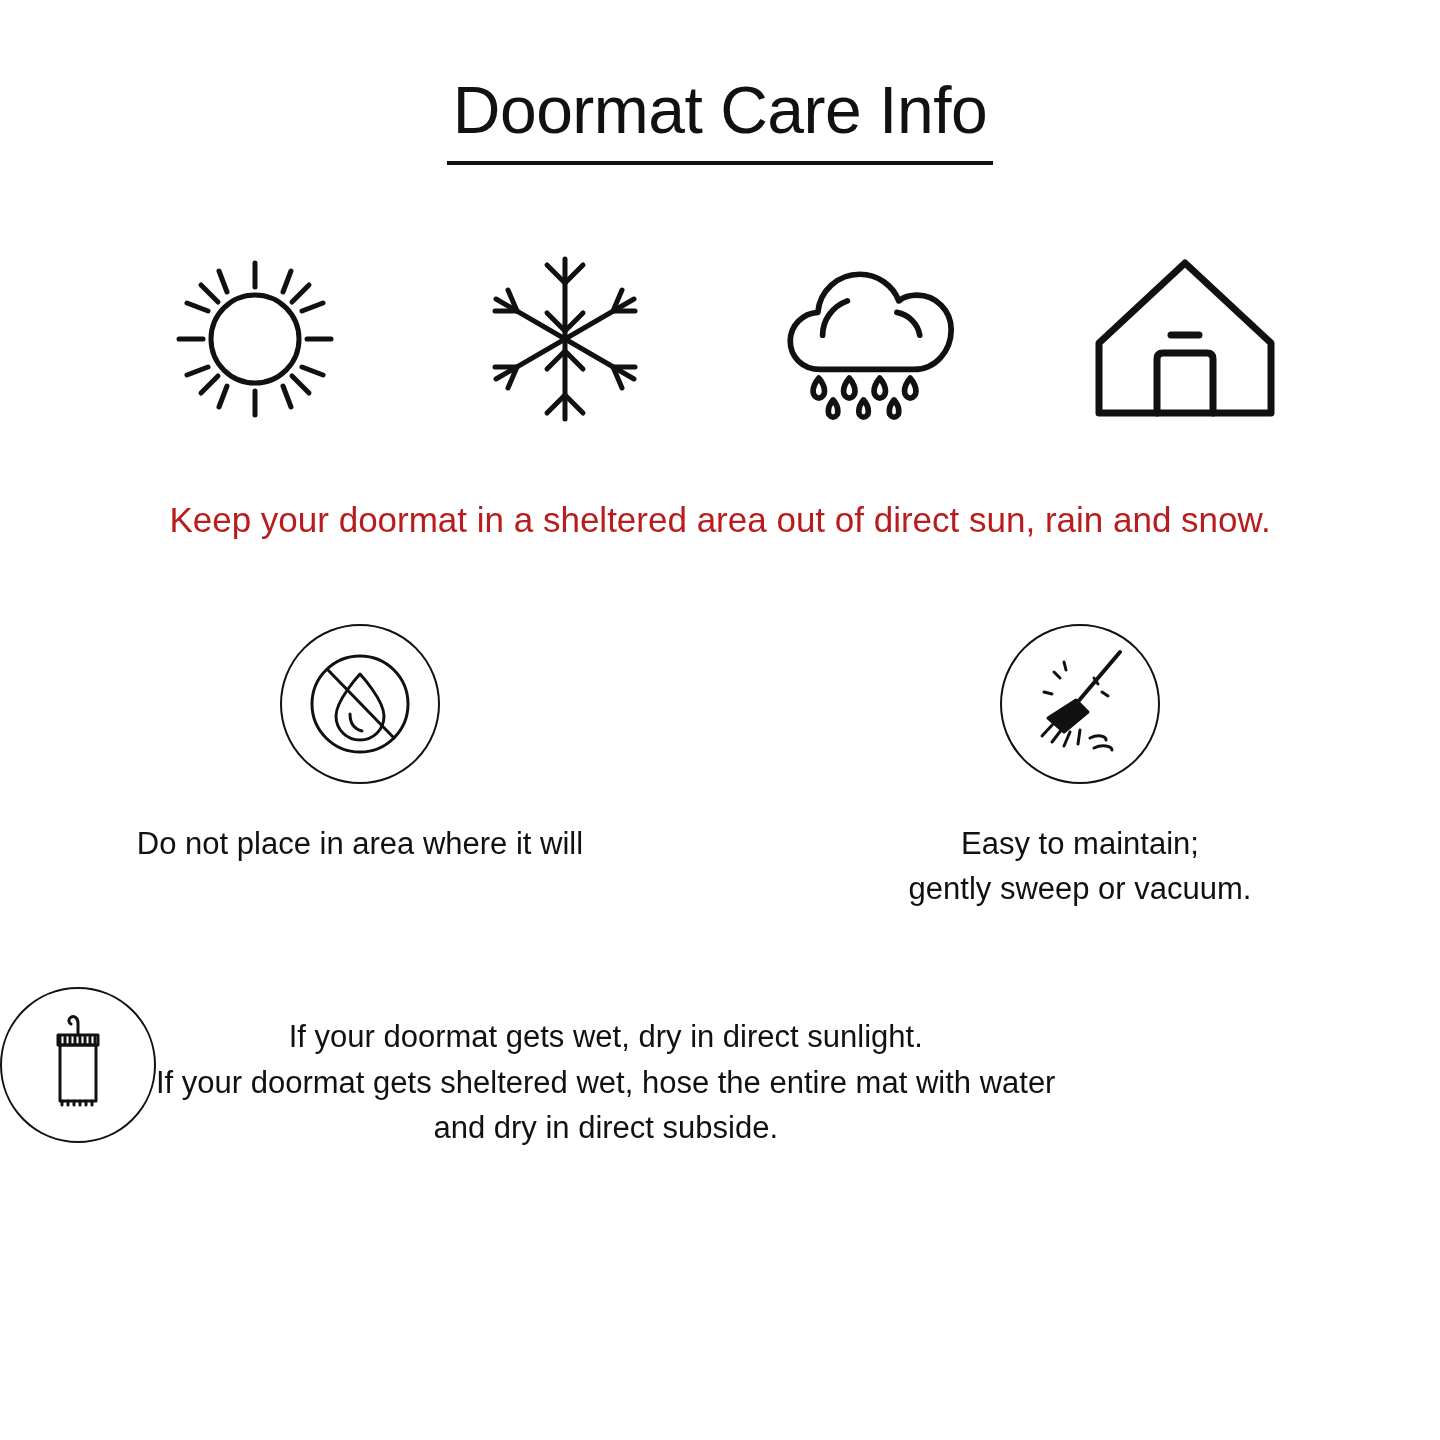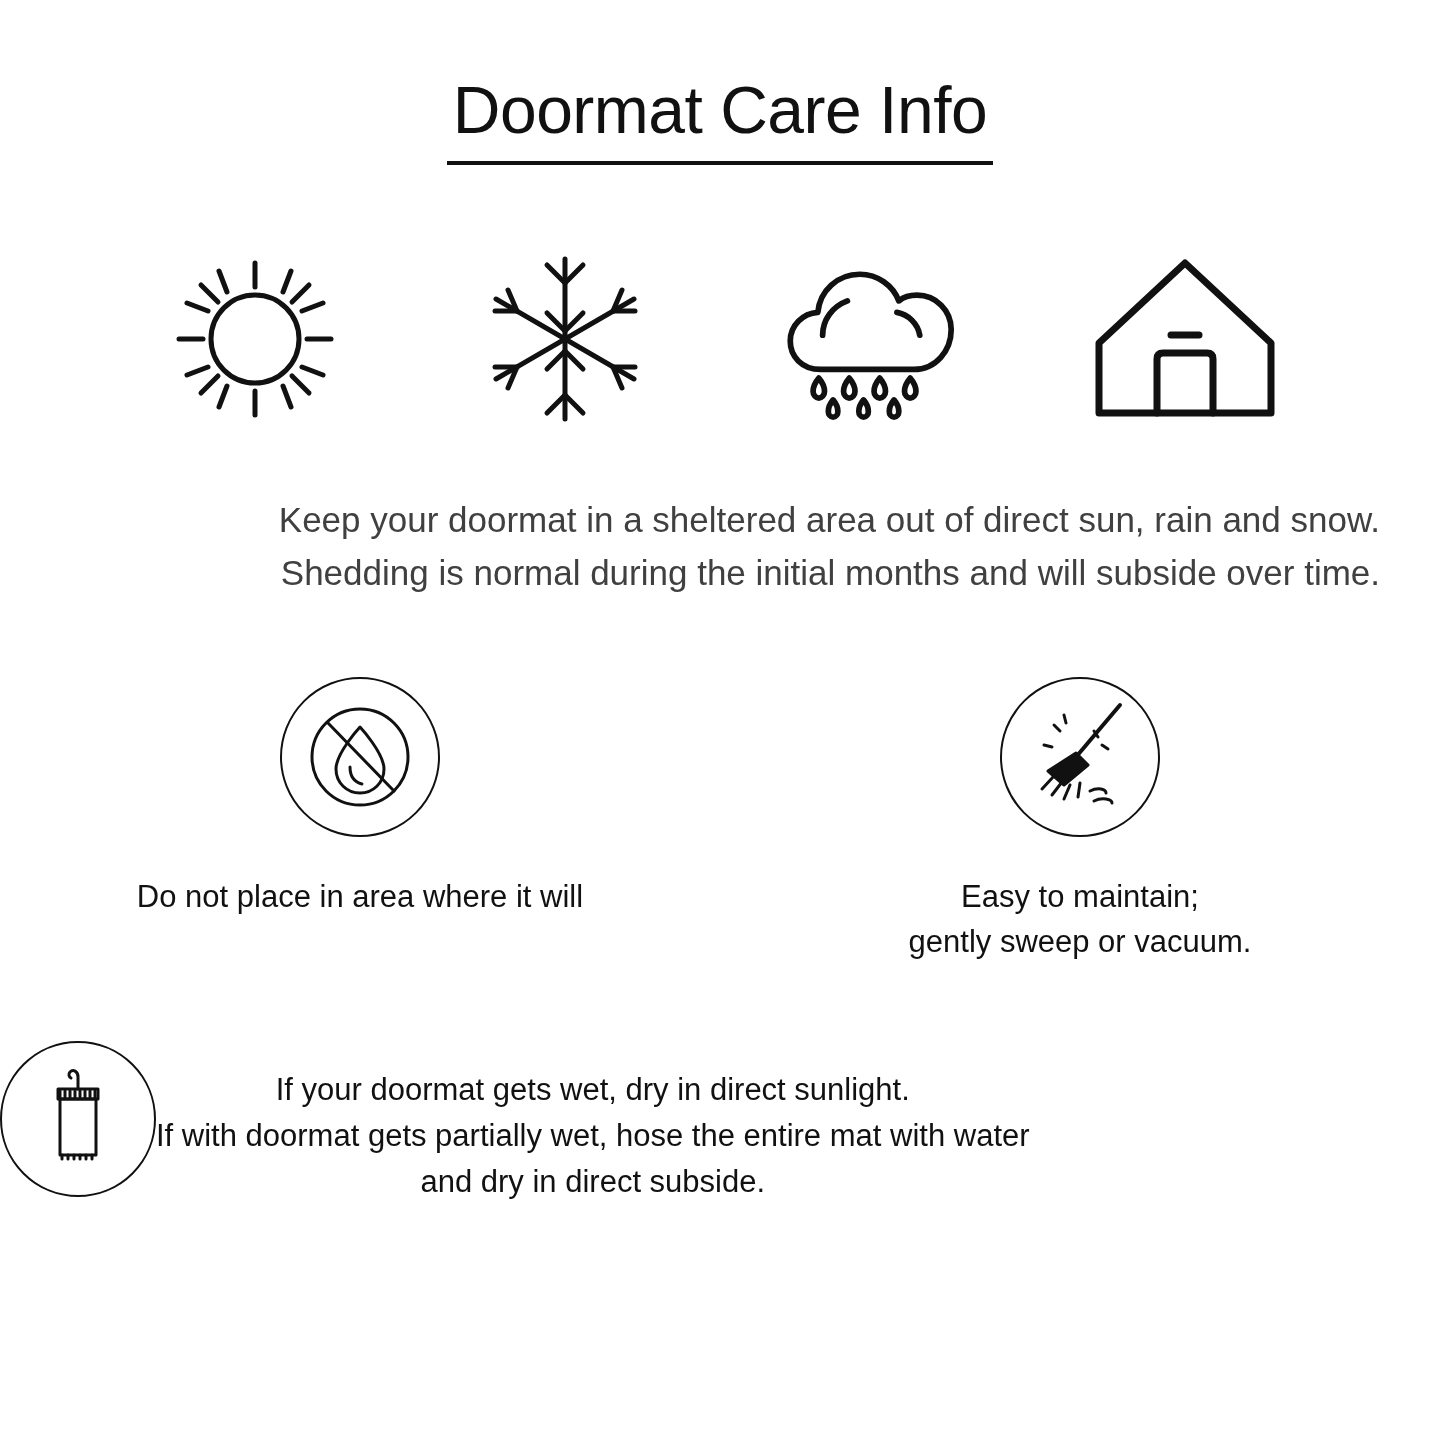--- a/index.html
+++ b/index.html
@@ -50,24 +50,24 @@
     width: 200px;
     height: 200px;
     display: flex;
     align-items: center;
     justify-content: center;
   }
 
   
   .intro {
     margin-top: 54px;
-    text-align: right;
+    text-align: center;
     font-size: 35px;
     line-height: 1.52;
-    color: #404040;
+    color: #b91c1c;
     padding: 0 60px;
   }
   .intro .line { display: block; }
 
   
   .two-col {
     margin-top: 78px;
     display: flex;
     justify-content: center;
     align-items: flex-start;
@@ -193,21 +193,20 @@
         <path d="M14 104 L100 24 L186 104 L186 174 L14 174 Z"></path>
         <path d="M72 174 L72 120 Q72 114 78 114 L122 114 Q128 114 128 120 L128 174"></path>
         <path d="M86 96 H114"></path>
       </svg>
     </div>
 
   </div>
 
   <div class="intro">
     <span class="line">Keep your doormat in a sheltered area out of direct sun, rain and snow.</span>
-    <span class="line">Shedding is normal during the initial months and will subside over time.</span>
   </div>
 
   <div class="two-col">
 
     <div class="col">
       <div class="circle-icon">
         <svg width="156" height="156" viewBox="0 0 156 156" fill="none" stroke="#111111" stroke-width="3" stroke-linecap="round" stroke-linejoin="round">
           <circle cx="78" cy="78" r="48"></circle>
           <path d="M78 48 C78 48 54 74 54 90 C54 104 65 114 78 114 C91 114 102 104 102 90 C102 74 78 48 78 48 Z"></path>
           <path d="M68 88 C68 97 72 103 80 105"></path>
@@ -250,18 +249,18 @@
       <svg width="152" height="152" viewBox="0 0 152 152" fill="none" stroke="#111111" stroke-width="3" stroke-linecap="round" stroke-linejoin="round">
         <path d="M76 46 L76 34 C76 28 71 26 68 29 C66 31 67 34 69 35"></path>
         <rect x="56" y="46" width="40" height="10"></rect>
         <path d="M58 48 L58 54 M63 48 L63 54 M68 48 L68 54 M73 48 L73 54 M78 48 L78 54 M83 48 L83 54 M88 48 L88 54 M93 48 L93 54"></path>
         <rect x="58" y="56" width="36" height="56"></rect>
         <path d="M60 112 L60 116 M66 112 L66 116 M72 112 L72 116 M78 112 L78 116 M84 112 L84 116 M90 112 L90 116"></path>
       </svg>
     </div>
     <div class="caption">
       <span class="line">If your doormat gets wet, dry in direct sunlight.</span>
-      <span class="line">If with doormat gets partially wet, hose the entire mat with water</span>
+      <span class="line">If your doormat gets sheltered wet, hose the entire mat with water</span>
       <span class="line">and dry in direct subside.</span>
     </div>
   </div>
 
 </div>
 
 </body></html>

